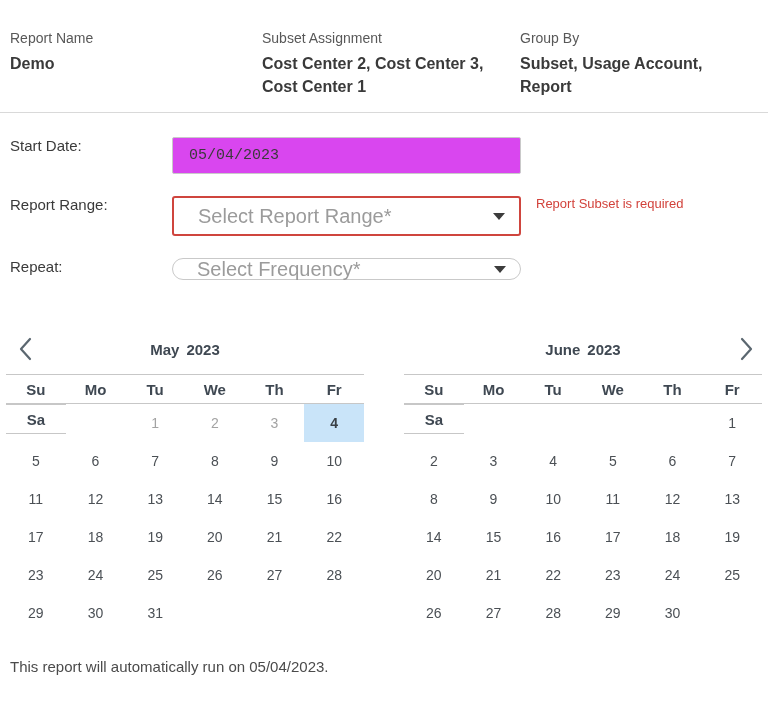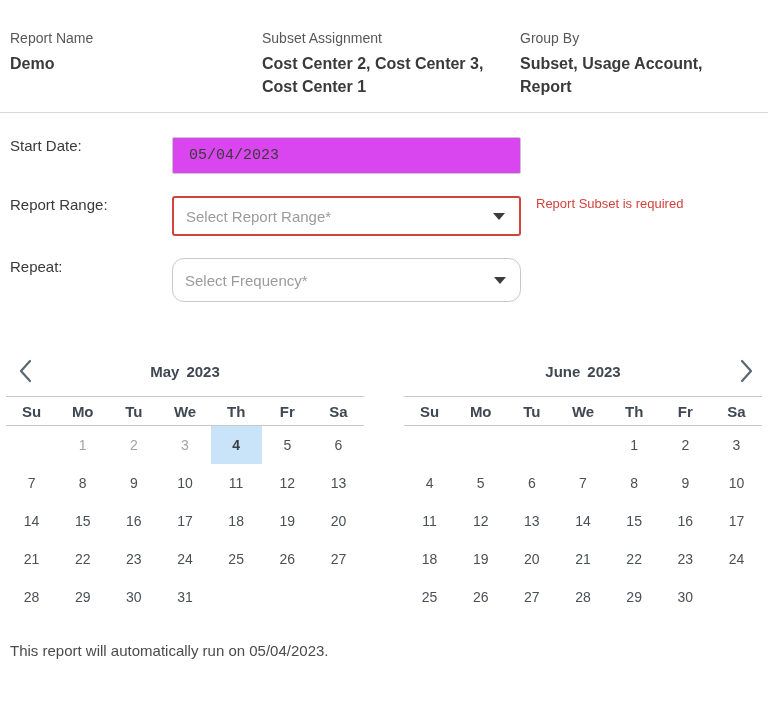--- a/index.html
+++ b/index.html
@@ -45,45 +45,45 @@
   .control { position: relative; width: 349px; flex: none; }
   .text-input {
     width: 100%; height: 37px;
     border: 1px solid #c9c9c9; border-radius: 2px;
     padding: 0 16px; font-size: 15px; color: #3a3a3a;
     font-family: Liberation Mono, monospace;
     background: #d946ef; outline: none;
   }
   .select-box {
     display: flex; align-items: center; justify-content: space-between;
-    height: 44px; border: 1px solid #c9c9c9; border-radius: 12px;
+    height: 22px; border: 1px solid #c9c9c9; border-radius: 12px;
     padding: 0 14px 0 12px; background: #fff; cursor: pointer;
   }
   .select-box.error-border { border: 2px solid #cf453e; border-radius: 3px; height: 40px; }
-  .select-placeholder { font-size: 15px; color: #9b9b9b; }
+  .select-placeholder { font-size: 20px; color: #9b9b9b; margin-left: 12px; }
   .caret {
     width: 0; height: 0;
     border-left: 6px solid transparent; border-right: 6px solid transparent;
     border-top: 7px solid #3c3c3c;
   }
   .error-msg { margin-left: 15px; font-size: 13px; color: #d2423b; }
 
   
   .calendars { display: flex; padding: 30px 6px 0 6px; }
   .cal-month { flex: 1; }
   .cal-month + .cal-month { margin-left: 40px; }
   .cal-head { display: flex; align-items: center; height: 34px; margin-bottom: 8px; }
   .cal-nav { width: 34px; display: flex; align-items: center; cursor: pointer; flex: none; }
   .cal-nav.prev { justify-content: flex-start; padding-left: 12px; }
   .cal-nav.next { justify-content: flex-end; padding-right: 8px; }
   .cal-nav-spacer { width: 34px; flex: none; }
   .cal-title { flex: 1; text-align: center; font-size: 15px; font-weight: 700; color: #3f4852; }
   .cal-title .yr { margin-left: 7px; }
 
-  .cal-grid { display: grid; grid-template-columns: repeat(7, 1fr); }
+  .cal-grid { display: grid; grid-template-columns: repeat(6, 1fr); }
   .cal-dow {
     height: 30px; display: flex; align-items: center; justify-content: center;
     font-size: 15px; font-weight: 700; color: #3f4852;
     border-top: 1px solid #c7c7c7; border-bottom: 1px solid #c7c7c7;
   }
   .cal-day {
     height: 38px; display: flex; align-items: center; justify-content: center;
     font-size: 14px; color: #4b5055; cursor: pointer;
   }
   .cal-day.empty { cursor: default; }

